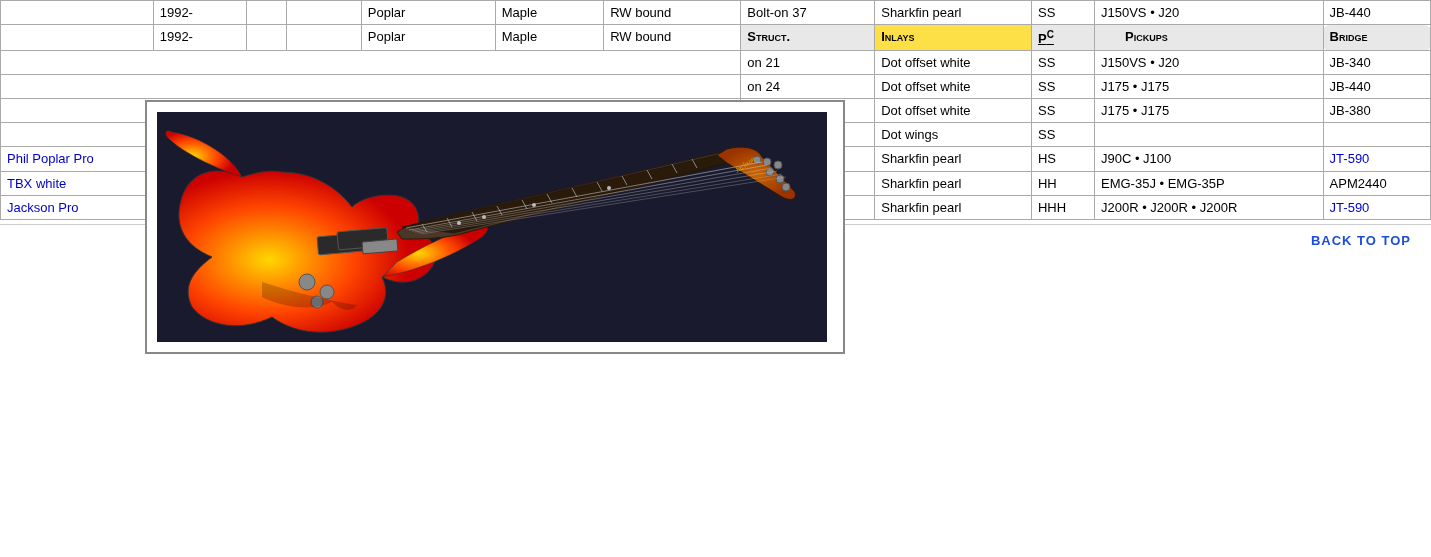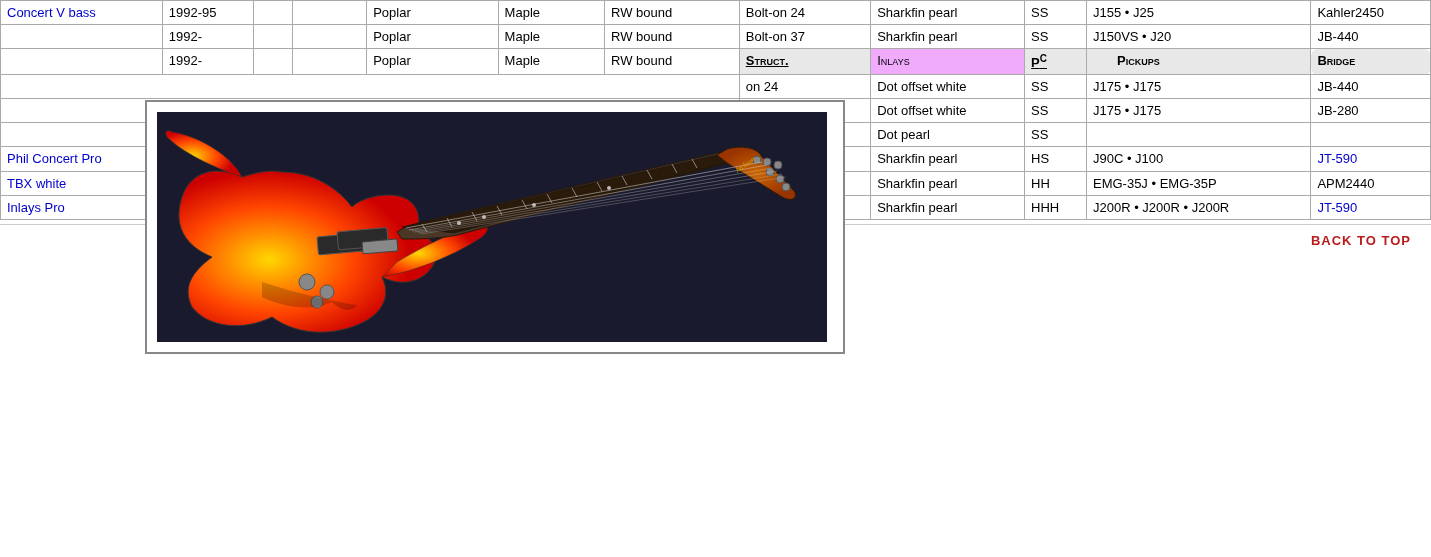--- a/index.html
+++ b/index.html
@@ -74,48 +74,32 @@
       text-align: right;
       padding: 8px 20px;
       font-size: 13px;
       font-variant: small-caps;
       letter-spacing: 1px;
       color: #555;
       border-top: 1px solid #ccc;
       margin-top: 4px;
     }
     .back-to-top a {
-      color: #b91c1c;
+      color: #1d4ed8;
       font-weight: bold;
     }
   </style>
 </head>
 <body>
 
 <div class="page-wrapper">
 
   <table>
     <tbody>
 
-      <tr>
-        <td>
-          <a href="#">Concert V bass</a>
-        </td>
-        <td>1992-95</td>
-        <td></td>
-        <td></td>
-        <td>Poplar</td>
-        <td>Maple</td>
-        <td>RW bound</td>
-        <td>Bolt-on 24</td>
-        <td>Sharkfin pearl</td>
-        <td>SS</td>
-        <td>J155 • J25</td>
-        <td>Kahler2450</td>
-      </tr>
 
       <tr>
         <td style="color:#666"></td>
         <td>1992-</td>
         <td></td>
         <td></td>
         <td>Poplar</td>
         <td>Maple</td>
         <td>RW bound</td>
         <td>Bolt-on 37</td>
@@ -127,55 +111,63 @@
 
       <tr>
         <td></td>
         <td>1992-</td>
         <td></td>
         <td></td>
         <td>Poplar</td>
         <td>Maple</td>
         <td>RW bound</td>
 
-        <td style="font-variant:small-caps;font-weight:bold;background:#e8e8e8;text-decoration:underline;">Struct.</td>
-        <td style="font-variant:small-caps;font-weight:normal;background:#f0abfc;">Inlays</td>
+        <td style="font-variant:small-caps;font-weight:bold;background:#e8e8e8;">Struct.</td>
+        <td style="font-variant:small-caps;font-weight:bold;background:#fde047;">Inlays</td>
         <td style="font-variant:small-caps;font-weight:bold;background:#e8e8e8;text-decoration:underline;">P<span style="font-size:10px;vertical-align:super">C</span></td>
         <td style="font-variant:small-caps;font-weight:bold;background:#e8e8e8;padding-left:30px;">Pickups</td>
         <td style="font-variant:small-caps;font-weight:bold;background:#e8e8e8;border-radius:7px;">Bridge</td>
       </tr>
 
       <tr>
         <td colspan="7"></td>
+        <td>on 21</td>
+        <td>Dot offset white</td>
+        <td>SS</td>
+        <td>J150VS • J20</td>
+        <td>JB-340</td>
+      </tr>
+      <tr>
+        <td colspan="7"></td>
         <td>on 24</td>
         <td>Dot offset white</td>
         <td>SS</td>
         <td>J175 • J175</td>
         <td>JB-440</td>
       </tr>
       <tr>
         <td colspan="7"></td>
         <td>thru 24</td>
         <td>Dot offset white</td>
         <td>SS</td>
         <td>J175 • J175</td>
-        <td>JB-280</td>
+        <td>JB-380</td>
       </tr>
       <tr>
         <td colspan="7"></td>
         <td>thru 21</td>
-        <td>Dot pearl</td>
-        <td>SS</td>
-        <td></td>
-        <td></td>
-      </tr>
-
-      <tr>
-        <td>
-          <a href="#">Phil Concert Pro</a>
+        <td>Dot wings</td>
+        <td>SS</td>
+        <td></td>
+        <td></td>
+      </tr>
+
+      <tr>
+        <td>
+          <a href="#">Phil Poplar Pro</a>
         </td>
         <td>1990-92</td>
         <td>
           <span class="info-badge">i</span>
         </td>
         <td>$1695</td>
         <td>Poplar wings</td>
         <td>Maple QS</td>
         <td>Ebony bound</td>
         <td>Neck-thru 24</td>
@@ -199,21 +191,21 @@
         <td>RW bound</td>
         <td>Neck-thru 21</td>
         <td>Sharkfin pearl</td>
         <td>HH</td>
         <td>EMG-35J • EMG-35P</td>
         <td>APM2440</td>
       </tr>
 
       <tr>
         <td>
-          <a href="#">Inlays Pro</a>
+          <a href="#">Jackson Pro</a>
         </td>
         <td>1990-92</td>
         <td></td>
         <td>$1695</td>
         <td>Poplar wings</td>
         <td>Maple QS</td>
         <td>Ebony bound</td>
         <td>Neck-thru 24</td>
         <td>Sharkfin pearl</td>
         <td>HHH</td>

